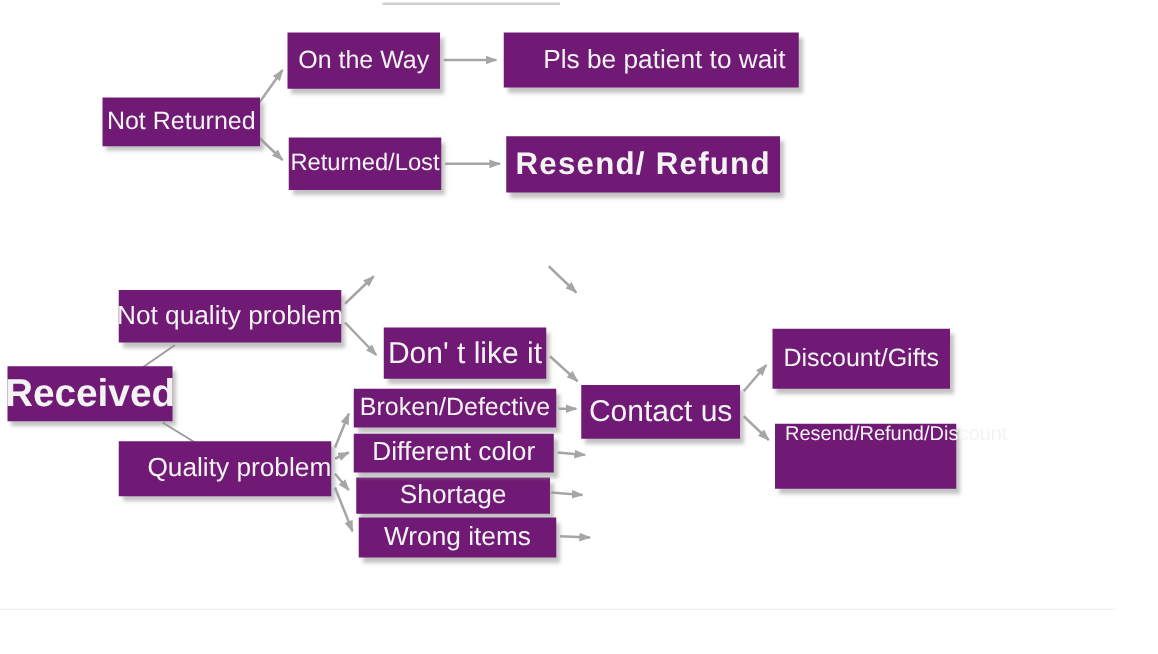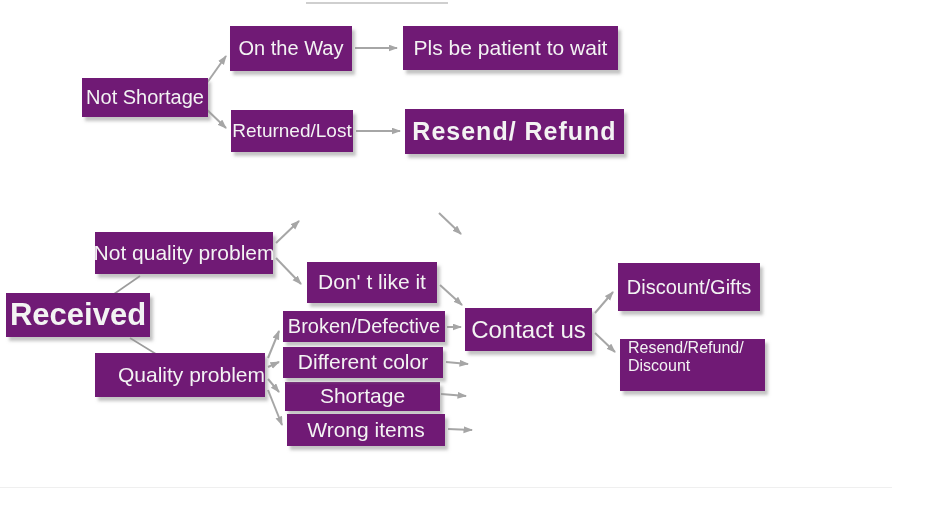--- a/index.html
+++ b/index.html
@@ -16,21 +16,21 @@
     color:#f3f3f3;
     display:flex;
     align-items:center;
     justify-content:center;
     box-shadow:3px 4px 3px rgba(145,145,145,0.55);
     line-height:1.05;
     white-space:nowrap;
   }
   .node.align-left{justify-content:flex-start;}
   .node.two-line{
-    flex-direction:column;
+    flex-direction:row;
     align-items:flex-start;
     justify-content:flex-start;
     white-space:normal;
     line-height:1.15;
   }
   .bold{font-weight:600;}
   svg.edges{position:absolute;left:0;top:0;pointer-events:none;}
   .edge{stroke:#a6a6a6;stroke-width:2;}
   .connector{stroke:#9c9c9c;stroke-width:1.6;}
   .artifact-top{position:absolute;left:306px;top:2px;width:142px;height:2px;background:#cfcfcf;}
@@ -72,49 +72,49 @@
     <line class="edge" x1="447" y1="327" x2="461" y2="327" marker-end="url(#ah)"></line>
     <line class="edge" x1="446" y1="362" x2="468" y2="364" marker-end="url(#ah)"></line>
     <line class="edge" x1="441" y1="394" x2="466" y2="396" marker-end="url(#ah)"></line>
     <line class="edge" x1="448" y1="429" x2="472" y2="430" marker-end="url(#ah)"></line>
 
     <line class="edge" x1="595" y1="313" x2="613" y2="292" marker-end="url(#ah)"></line>
     <line class="edge" x1="595" y1="333" x2="615" y2="352" marker-end="url(#ah)"></line>
   </svg>
 
   <div class="node" style="left:82px;top:78px;width:126px;height:39px;font-size:20px;">
-    <span>Not Shortage</span>
+    <span>Not Returned</span>
   </div>
 
   <div class="node" style="left:230px;top:26px;width:122px;height:45px;font-size:20px;">
     <span>On the Way</span>
   </div>
 
-  <div class="node" style="left:403px;top:26px;width:215px;height:44px;font-size:21px;">
+  <div class="node" style="left:403px;top:26px;width:215px;height:44px;font-size:21px;padding-left:21px;">
     <span>Pls be patient to wait</span>
   </div>
 
   <div class="node bold" style="left:405px;top:109px;width:219px;height:45px;font-size:25px;letter-spacing:1px;">
     <span>Resend/ Refund</span>
   </div>
 
   <div class="node" style="left:231px;top:110px;width:122px;height:42px;font-size:19px;">
     <span>Returned/Lost</span>
   </div>
 
-  <div class="node bold" style="left:6px;top:293px;width:144px;height:44px;font-size:31px;">
+  <div class="node bold" style="left:6px;top:293px;width:132px;height:44px;font-size:31px;">
     <span>Received</span>
   </div>
 
   <div class="node" style="left:95px;top:232px;width:178px;height:42px;font-size:21px;">
     <span>Not quality problem</span>
   </div>
 
 
-  <div class="node" style="left:307px;top:262px;width:130px;height:41px;font-size:21px;">
+  <div class="node" style="left:307px;top:262px;width:130px;height:41px;font-size:24px;">
     <span>Don' t like it</span>
   </div>
 
   <div class="node" style="left:95px;top:353px;width:170px;height:44px;font-size:21px;justify-content:flex-end;">
     <span>Quality problem</span>
   </div>
 
   <div class="node" style="left:283px;top:311px;width:162px;height:31px;font-size:20px;">
     <span>Broken/Defective</span>
   </div>

